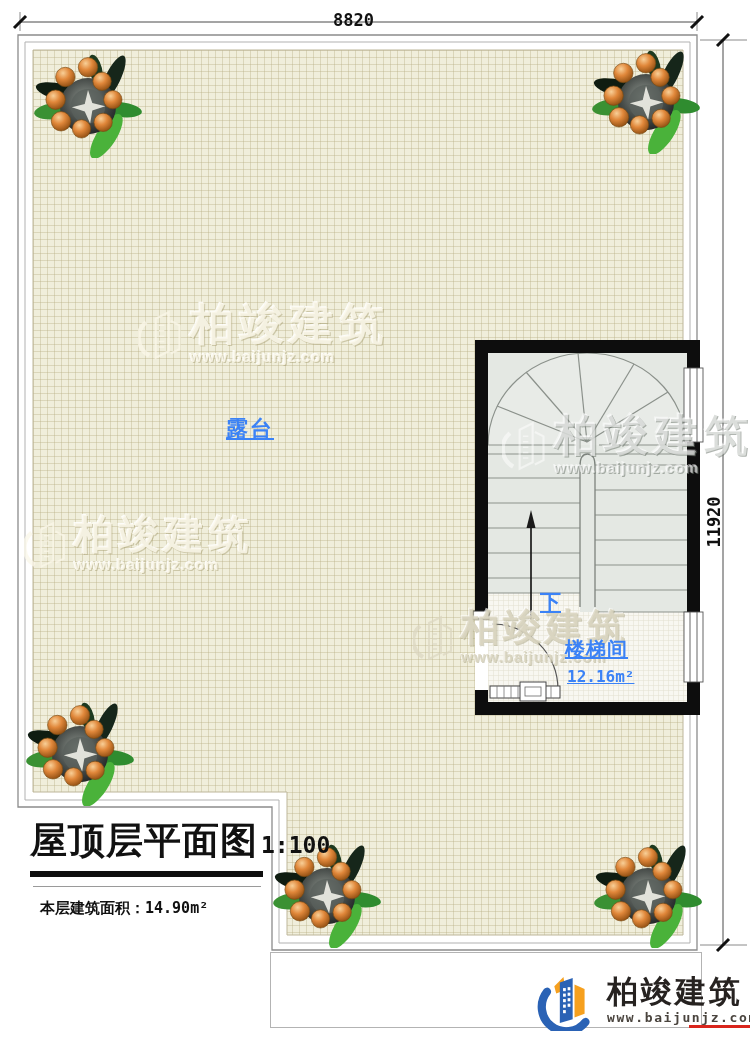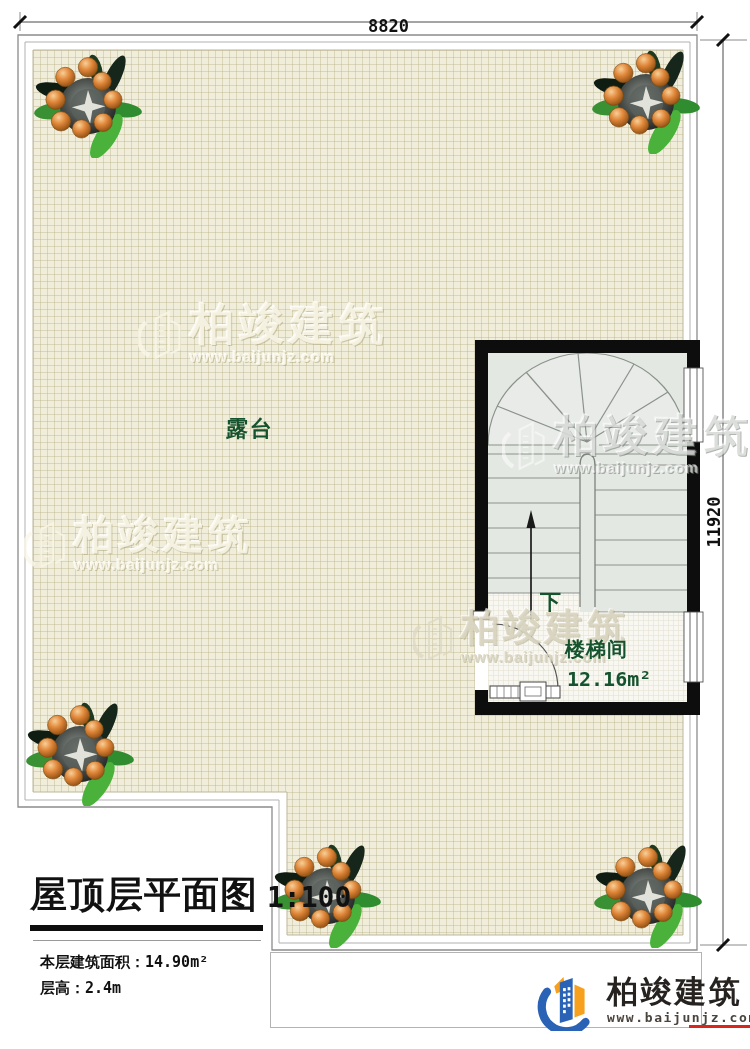--- a/index.html
+++ b/index.html
@@ -27,40 +27,40 @@
   .wm .wm-url{font-weight:700;font-size:15px;letter-spacing:1px;margin-top:2px;white-space:nowrap;}
   .wm-beige{color:rgba(250,247,233,.85);
     text-shadow:1px 1px 0 rgba(168,159,115,.50),-1px -1px 0 rgba(255,255,255,.85);}
   .wm-gray{color:rgba(255,255,255,.55);
     text-shadow:1px 1px 0 rgba(112,120,112,.55),-1px -1px 0 rgba(255,255,255,.45);}
   .wm-mixed{color:rgba(219,214,192,.80);
     text-shadow:1px 1px 0 rgba(150,144,108,.40),-1px -1px 0 rgba(255,255,255,.65);}
   .wm-icon{flex:0 0 auto;opacity:.9;}
 
   
-  .plan-label{z-index:6;font-weight:700;color:#14532d;white-space:nowrap;}
+  .plan-label{z-index:6;font-weight:700;color:#3b82f6;white-space:nowrap;text-decoration:underline;}
   #lbl-terrace{left:226px;top:414px;font-size:22px;letter-spacing:2px;}
   #lbl-stair-name{left:565px;top:636px;font-size:20px;letter-spacing:1px;}
-  #lbl-stair-area{left:567px;top:667px;font-size:20px;font-family:"DejaVu Sans Mono",monospace;text-align:right;}
+  #lbl-stair-area{left:567px;top:667px;font-size:16px;font-family:"DejaVu Sans Mono",monospace;text-align:right;}
   #lbl-down{left:540px;top:588px;font-size:21px;}
 
   
   .dim-text{z-index:8;font-family:"DejaVu Sans Mono",monospace;font-weight:700;
             font-size:17px;color:#111;white-space:nowrap;}
-  #dim-top{left:333px;top:16px;width:76px;text-align:right;}
+  #dim-top{left:333px;top:10px;width:76px;text-align:left;}
   #dim-right{left:714px;top:522px;transform:translate(-50%,-50%) rotate(-90deg);}
 
   
   .plant{z-index:7;pointer-events:none;}
 
   
-  #title-block{left:30px;top:870px;z-index:9;}
+  #title-block{left:30px;top:816px;z-index:9;}
   .tb-line1{display:flex;align-items:baseline;}
   .tb-title{font-size:37px;font-weight:700;letter-spacing:1px;}
-  .tb-scale{font-size:28px;font-weight:700;font-family:"DejaVu Sans Mono",monospace;margin-left:9px;}
+  .tb-scale{font-size:23px;font-weight:700;font-family:"DejaVu Sans Mono",monospace;margin-left:3px;}
   .tb-bar{width:233px;height:6px;background:#0e0e0e;margin-top:5px;}
   .tb-thin{width:228px;height:1px;background:#9a9a9a;margin-top:9px;margin-left:3px;}
   .tb-row{font-size:15px;font-weight:700;margin-top:12px;padding-left:10px;white-space:nowrap;}
   .tb-row .val{font-family:"DejaVu Sans Mono",monospace;font-weight:700;}
   #tb-row2{margin-top:7px;}
 
   
   #logo-box{left:270px;top:952px;width:432px;height:76px;border:1px solid #b3b3b3;z-index:8;background:#fff;}
   #footer-logo{left:536px;top:969px;z-index:9;display:flex;align-items:center;gap:5px;}
   .logo-texts{display:flex;flex-direction:column;}
@@ -285,23 +285,20 @@
   <div class="abs" id="title-block">
     <div class="tb-line1">
       <span class="tb-title">屋顶层平面图</span>
       <span class="tb-scale">1:100</span>
     </div>
     <div class="tb-bar"></div>
     <div class="tb-thin"></div>
     <div class="tb-row" id="tb-row1">
       <span>本层建筑面积：</span><span class="val">14.90m²</span>
     </div>
-    <div class="tb-row" id="tb-row2">
-      <span>层高：</span><span class="val">2.4m</span>
-    </div>
   </div>
 
   <div class="abs" id="logo-box"></div>
   <div class="abs" id="footer-logo">
     <svg width="66" height="62" viewBox="0 0 72 66">
       <path d="M12 24 A26 26 0 0 0 54 57" stroke="#2a62b5" stroke-width="9" fill="none" stroke-linecap="round"></path>
       <polygon points="20,18 30,8 32,22 22,26" fill="#f6a01e"></polygon>
       <polygon points="26,14 40,9 40,54 26,58" fill="#2a62b5"></polygon>
       <g fill="#fff">
         <rect x="29.5" y="20" width="3" height="3.4"></rect>

